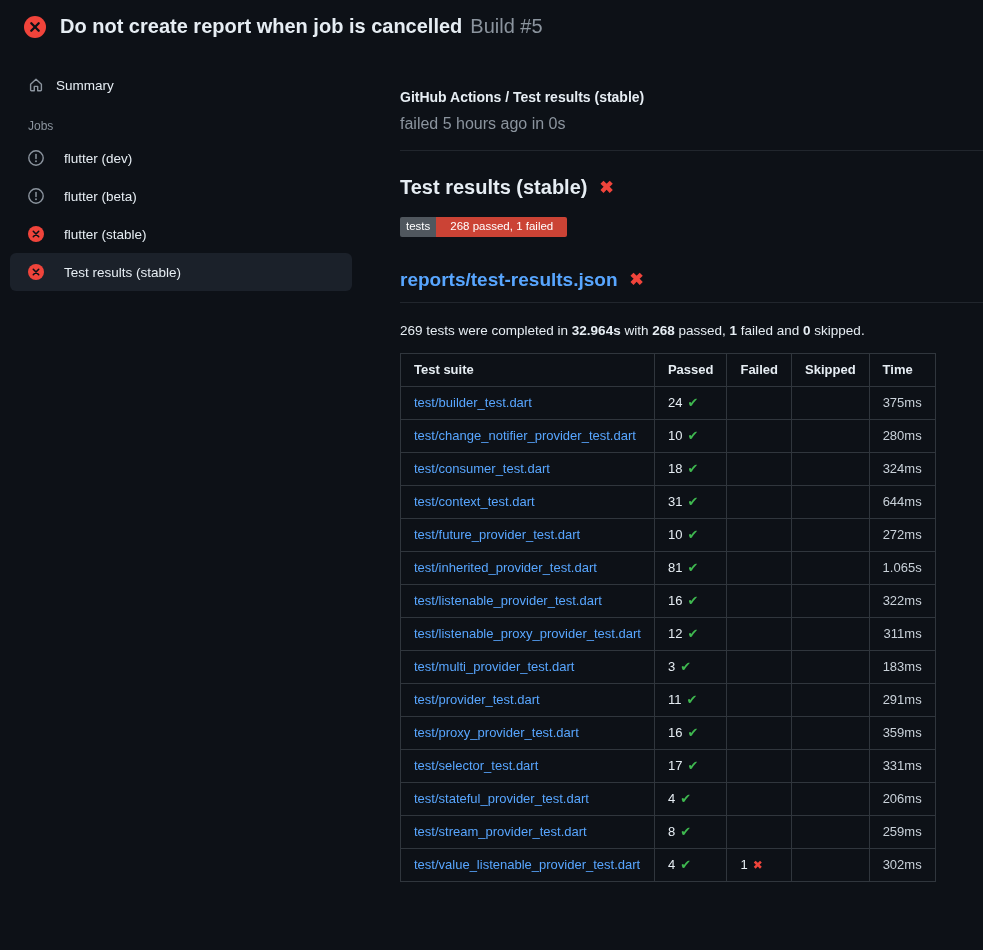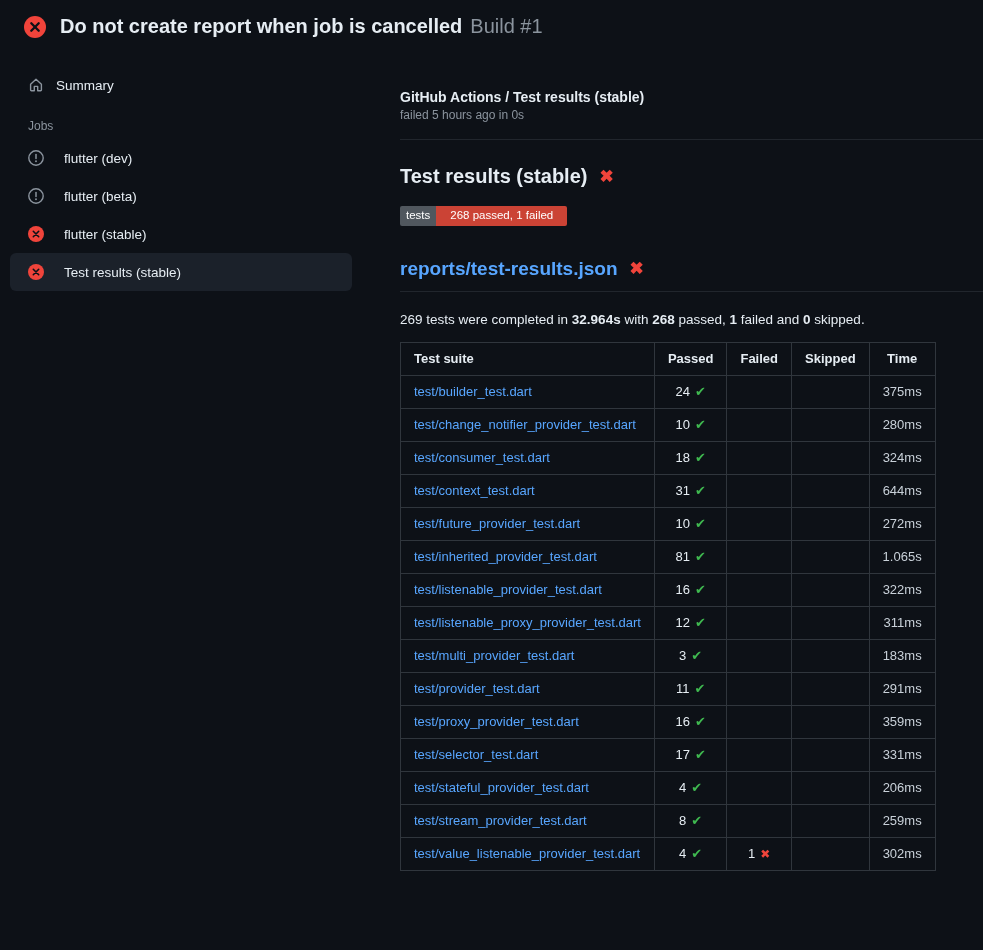--- a/index.html
+++ b/index.html
@@ -36,21 +36,21 @@
     display: flex; align-items: center; gap: 20px;
     padding: 11px 18px; font-size: 13.5px; color:#e6edf3;
     border-radius: 6px; cursor: pointer;
   }
   .sidebar-item.selected { background: #1b212a; }
   .sidebar .icon { display: flex; width: 16px; justify-content: center; }
 
   
   .main { flex: 1; margin-left: 48px; padding-top: 38px; min-width: 0; }
   .breadcrumb { font-size: 14px; font-weight: 700; color:#e6edf3; }
-  .status-line { font-size: 12px; color:#8b949e; margin-top: 3px; }
+  .status-line { font-size: 16px; color:#8b949e; margin-top: 10px; }
   .divider { border-bottom: 1px solid #21262d; margin-top: 17px; }
 
   .section-title-row { display: flex; align-items: center; gap: 12px; margin-top: 25px; }
   .section-title { font-size: 20px; font-weight: 700; color:#e6edf3; }
   .red-x { color:#f0443b; font-size: 17px; font-weight: 700; line-height: 1; }
 
   .badge { display: inline-flex; margin-top: 18px; font-size: 11.5px; border-radius: 2px; overflow: hidden; line-height: 1; }
   .badge-label { background:#50575e; color:#ffffff; padding: 4px 6px; }
   .badge-value { background:#cb4335; color:#ffffff; padding: 4px 14px; }
 
@@ -70,21 +70,21 @@
     margin-top: 15px;
     font-size: 13px;
     width: 511px;
   }
   .results th, .results td {
     border: 1px solid #30363d;
     padding: 8px 13px;
     line-height: 16px;
   }
   .results th { font-weight: 700; color:#e6edf3; text-align: left; }
-  .results th.num, .results td.num { text-align: center; white-space: nowrap; }
+  .results th.num, .results td.num { text-align: left; white-space: nowrap; }
   .results td.suite a { color:#58a6ff; text-decoration: none; cursor: pointer; }
   .results td.time { text-align: right; color:#c9d1d9; }
   .results .check { color:#3fb950; margin-left: 5px; font-size: 13px; }
   .results .cross { color:#f0443b; margin-left: 5px; font-size: 12px; }
   col.c-suite { width: 270px; }
   col.c-passed { width: 70px; }
   col.c-failed { width: 67px; }
   col.c-skipped { width: 78px; }
   col.c-time { width: 68px; }
 </style>
@@ -92,21 +92,21 @@
 <body>
 
 <div class="top-header">
   <span class="status-icon">
     <svg width="22" height="22" viewBox="0 0 16 16" aria-hidden="true">
       <circle cx="8" cy="8" r="8" fill="#f0443b"></circle>
       <path d="M5.3 5.3l5.4 5.4M10.7 5.3l-5.4 5.4" stroke="#0d1117" stroke-width="1.7" stroke-linecap="round"></path>
     </svg>
   </span>
   <span class="title">Do not create report when job is cancelled</span>
-  <span class="build">Build #1</span>
+  <span class="build">Build #5</span>
 </div>
 
 <div class="layout">
 
   <div class="sidebar">
     <div class="sidebar-summary">
       <span class="icon">
         <svg width="16" height="16" viewBox="0 0 16 16" aria-hidden="true">
           <path d="M2.6 7.2L8 2.3l5.4 4.9V13a.8.8 0 0 1-.8.8H9.7V9.4H6.3v4.4H3.4a.8.8 0 0 1-.8-.8z" fill="none" stroke="#8b949e" stroke-width="1.4" stroke-linejoin="round"></path>
         </svg>

